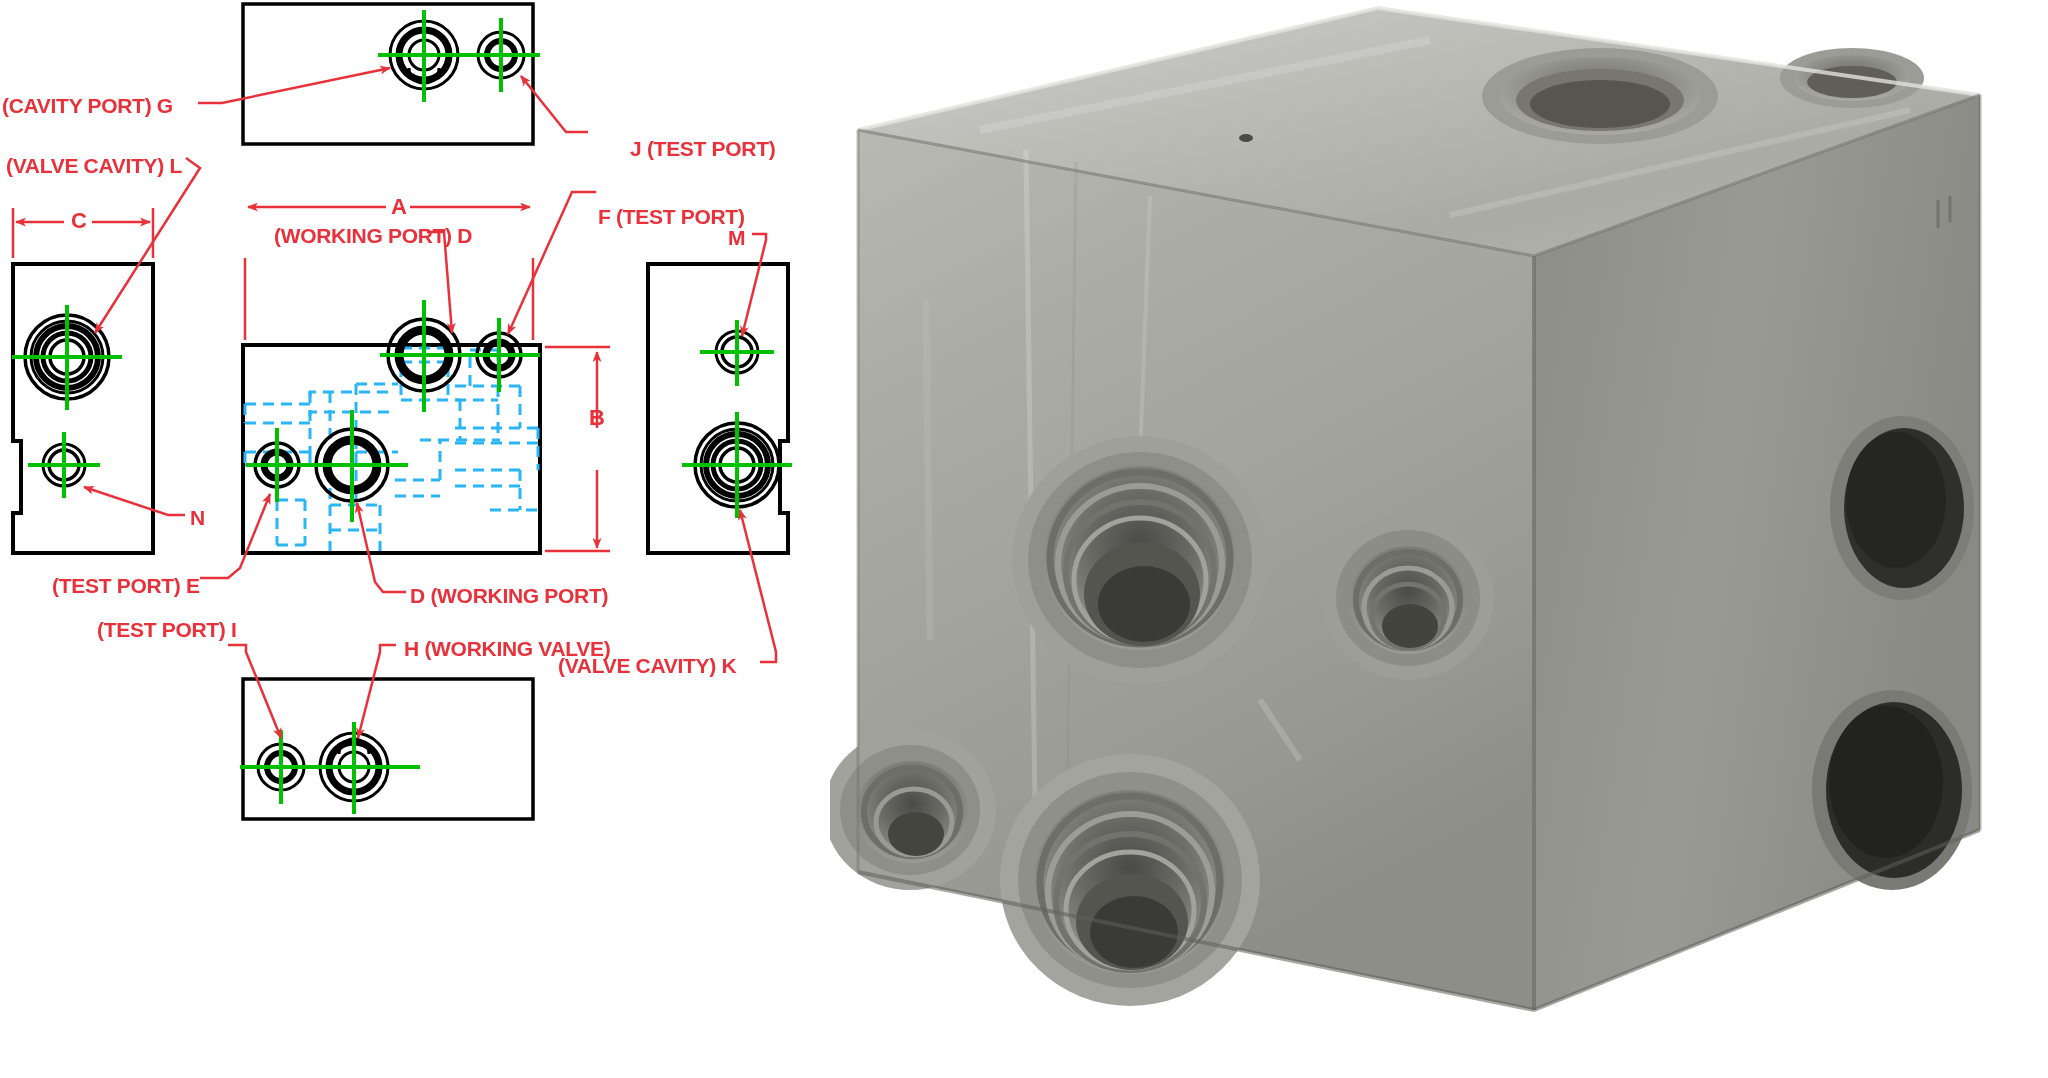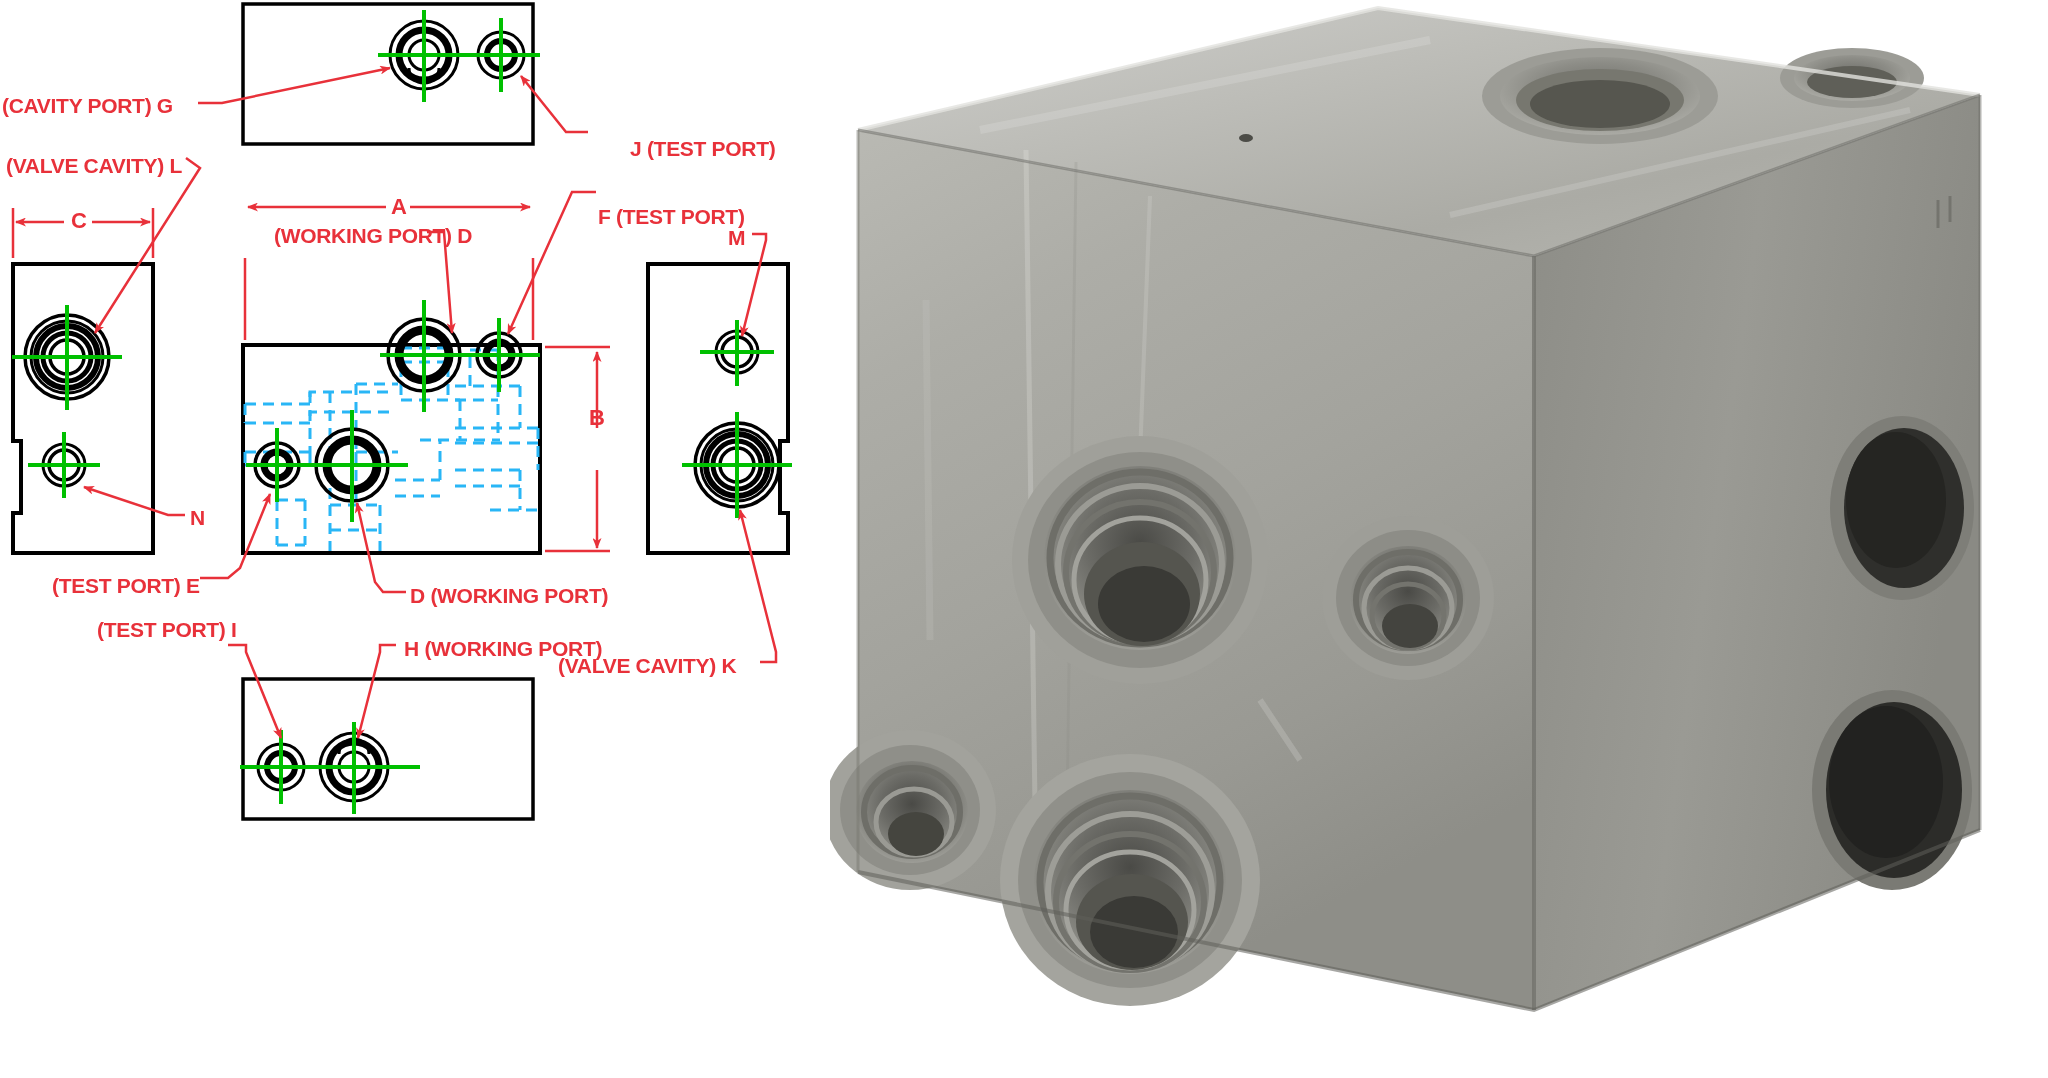--- a/index.html
+++ b/index.html
@@ -266,21 +266,21 @@
   <div class="lbl" style="left:728px;top:227px;">M</div>
 
   <div class="lbl" style="left:190px;top:507px;">N</div>
 
   <div class="lbl" style="left:52px;top:575px;">(TEST PORT) E</div>
 
   <div class="lbl" style="left:410px;top:585px;">D (WORKING PORT)</div>
 
   <div class="lbl" style="left:97px;top:619px;text-align:right;">(TEST PORT) I</div>
 
-  <div class="lbl" style="left:404px;top:638px;">H (WORKING PORT)</div>
+  <div class="lbl" style="left:404px;top:638px;">H (WORKING VALVE)</div>
 
   <div class="lbl" style="left:558px;top:655px;">(VALVE CAVITY) K</div>
 
   <div class="dim-letter" style="left:391px;top:196px;">A</div>
   <div class="dim-letter" style="left:589px;top:407px;">B</div>
   <div class="dim-letter" style="left:71px;top:210px;">C</div>
 
   <div class="photo" style="left:830px;top:0px;width:1218px;height:1078px;">
     <svg viewBox="0 0 1218 1078" width="1218" height="1078">
       <defs>

